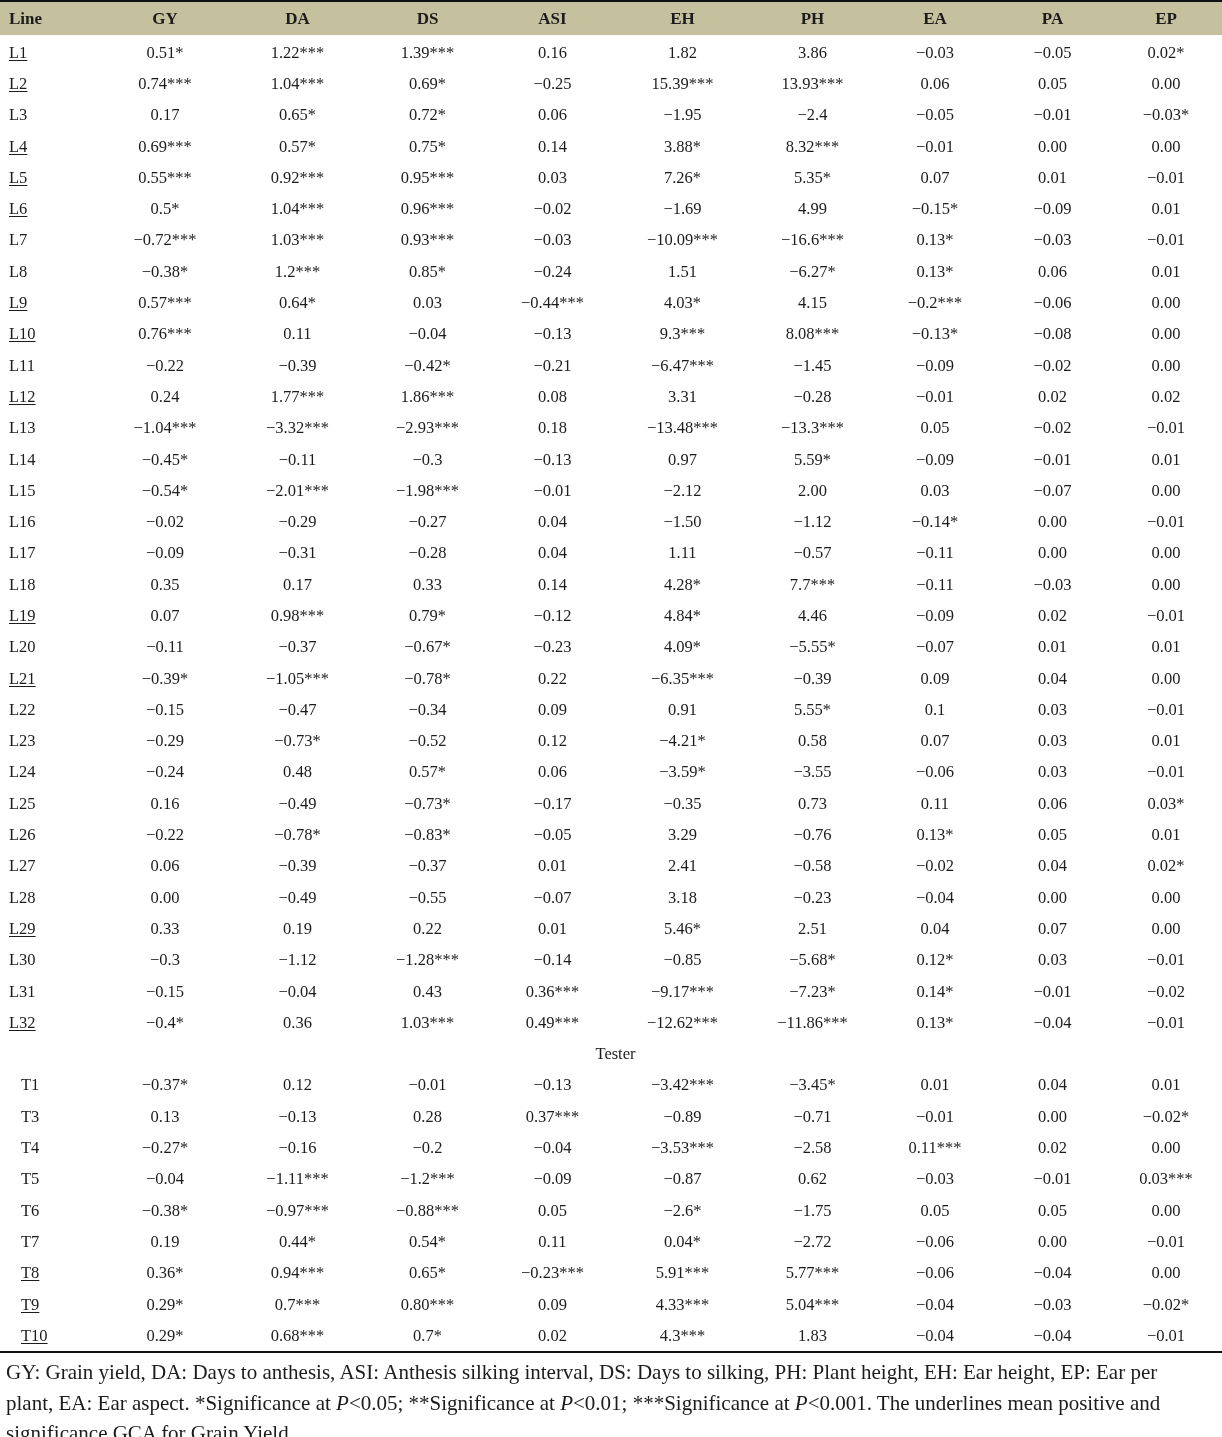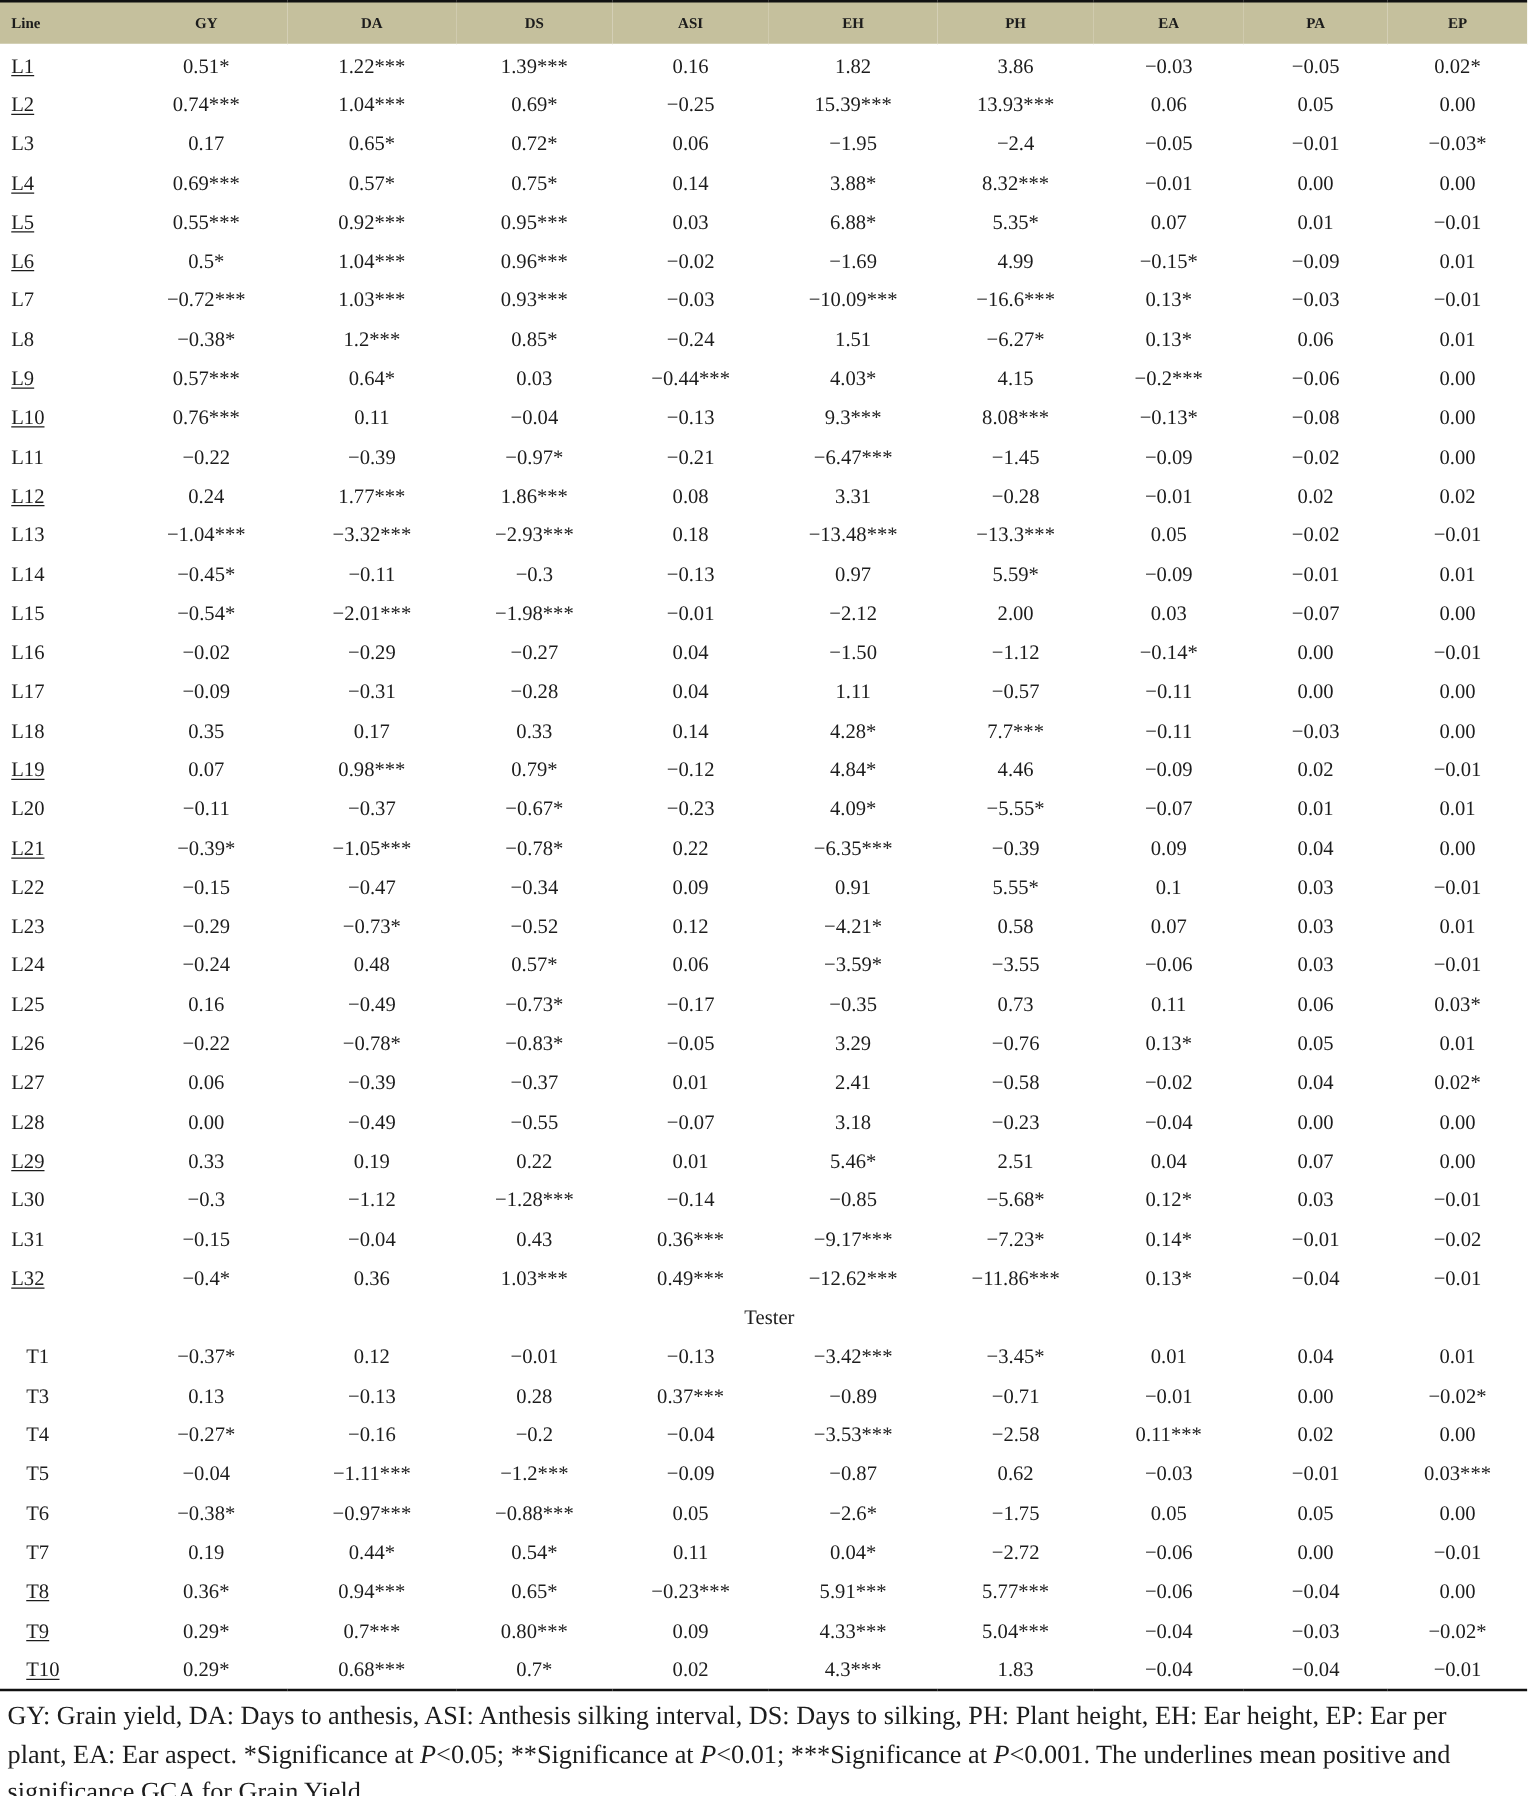--- a/index.html
+++ b/index.html
@@ -29,21 +29,21 @@
   col.c3 { width: 125px; }
   col.c4 { width: 125px; }
   col.c5 { width: 135px; }
   col.c6 { width: 125px; }
   col.c7 { width: 120px; }
   col.c8 { width: 115px; }
   col.c9 { width: 112px; }
   thead th {
     background: #c5c09d;
     font-weight: bold;
-    font-size: 12px;
+    font-size: 17px;
     height: 33px;
     text-align: center;
     padding: 0;
     border-bottom: 2px solid #ffffff;
   }
   thead th.first {
     text-align: left;
     padding-left: 9px;
   }
   tbody td {
@@ -159,21 +159,21 @@
           <td>−0.01</td>
           <td>0.00</td>
           <td>0.00</td>
         </tr>
         <tr class="line-row">
           <td class="lbl"><span class="u">L5</span></td>
           <td>0.55***</td>
           <td>0.92***</td>
           <td>0.95***</td>
           <td>0.03</td>
-          <td>6.88*</td>
+          <td>7.26*</td>
           <td>5.35*</td>
           <td>0.07</td>
           <td>0.01</td>
           <td>−0.01</td>
         </tr>
         <tr class="line-row">
           <td class="lbl"><span class="u">L6</span></td>
           <td>0.5*</td>
           <td>1.04***</td>
           <td>0.96***</td>
@@ -229,21 +229,21 @@
           <td>9.3***</td>
           <td>8.08***</td>
           <td>−0.13*</td>
           <td>−0.08</td>
           <td>0.00</td>
         </tr>
         <tr class="line-row">
           <td class="lbl"><span>L11</span></td>
           <td>−0.22</td>
           <td>−0.39</td>
-          <td>−0.97*</td>
+          <td>−0.42*</td>
           <td>−0.21</td>
           <td>−6.47***</td>
           <td>−1.45</td>
           <td>−0.09</td>
           <td>−0.02</td>
           <td>0.00</td>
         </tr>
         <tr class="line-row">
           <td class="lbl"><span class="u">L12</span></td>
           <td>0.24</td>

